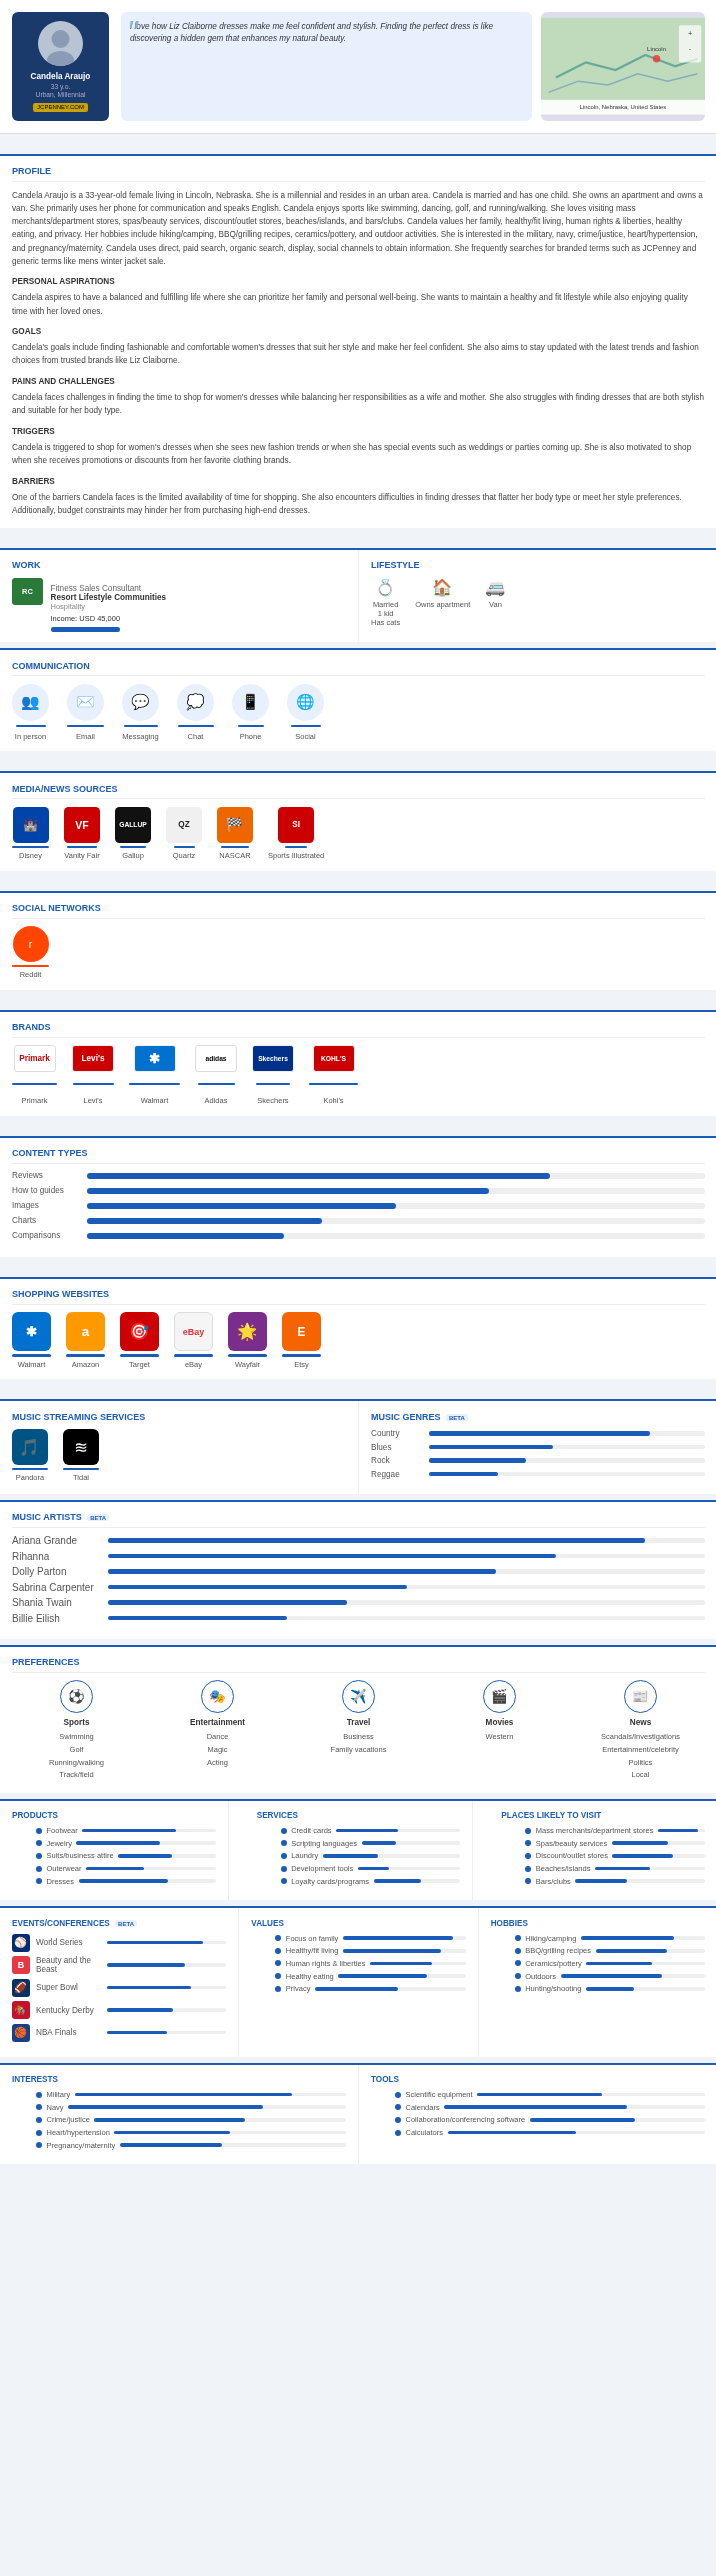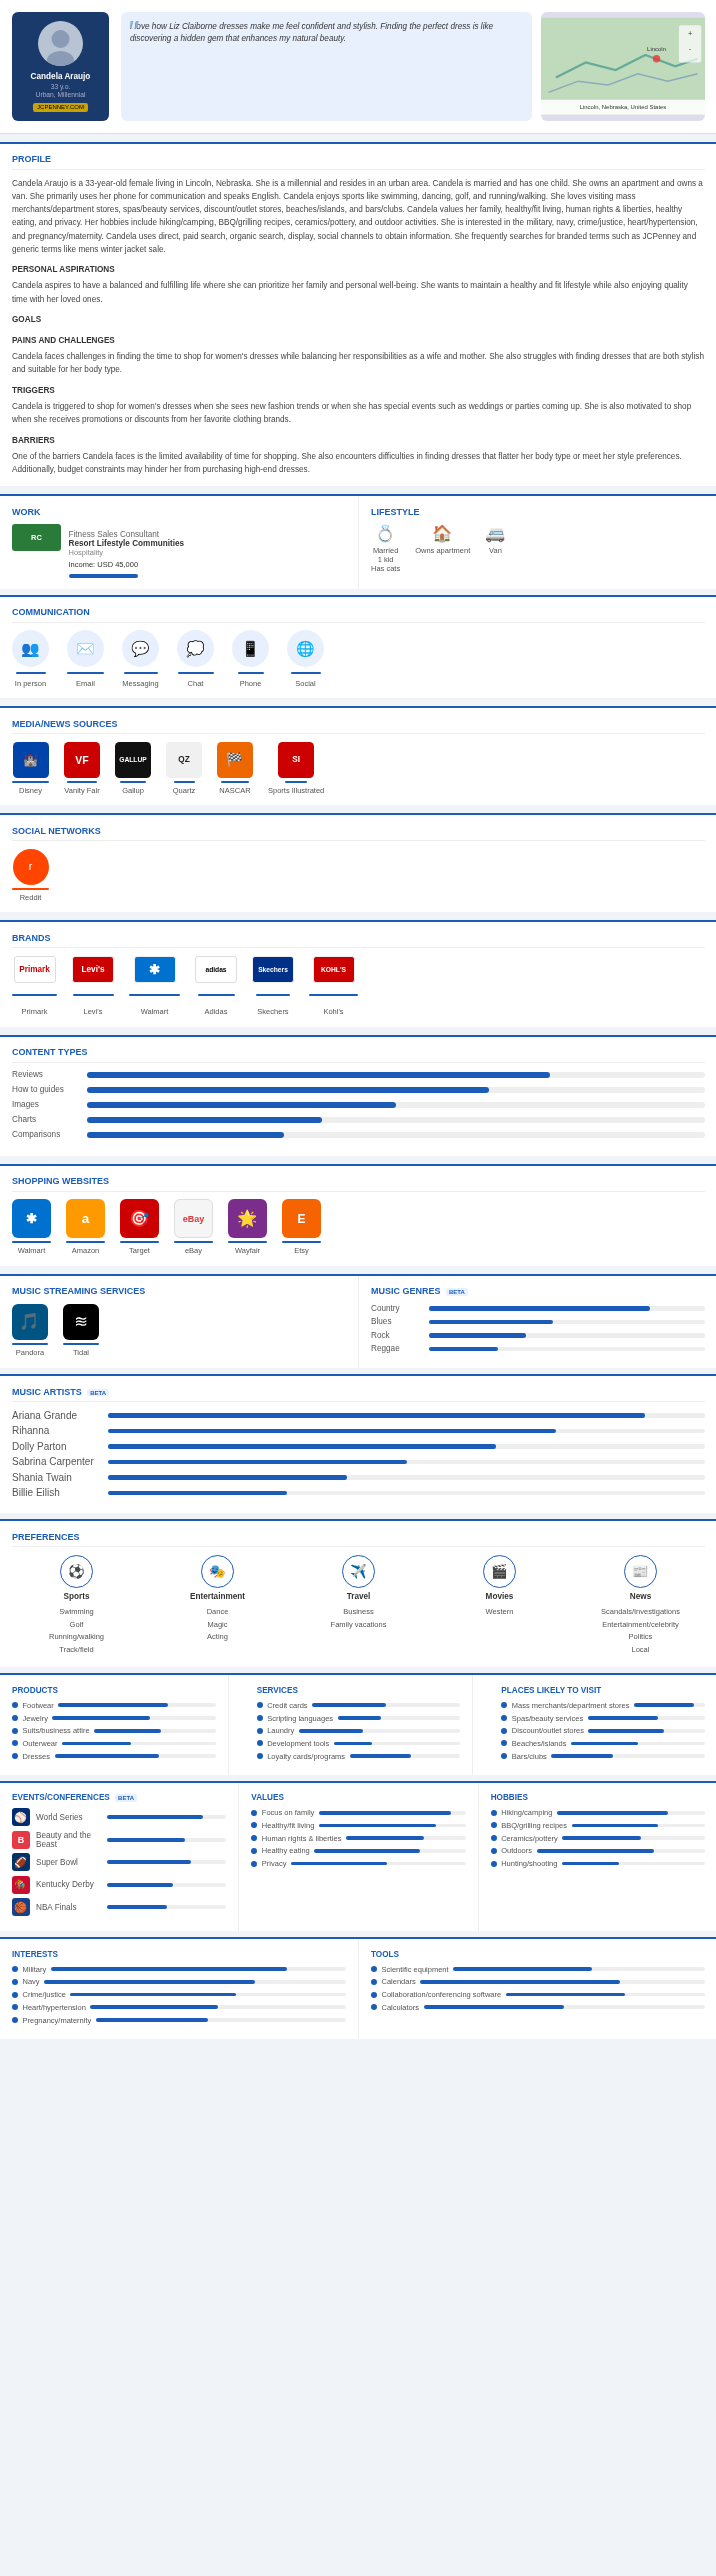--- a/index.html
+++ b/index.html
@@ -9,31 +9,31 @@
     .profile-card { background: #1a3a6b; color: white; padding: 9px; border-radius: 6px; width: 97px; min-width: 97px; text-align: center; }
     .profile-avatar { width: 45px; height: 45px; border-radius: 50%; background: #b8c4d4; margin: 0 auto 6px; display: flex; align-items: center; justify-content: center; overflow: hidden; }
     .profile-name { font-size: 8.2px; font-weight: bold; color: #fff; }
     .profile-meta { font-size: 6.7px; color: #aac; margin-top: 1.5px; }
     .profile-link { background: #c8a200; color: #000; font-size: 6px; padding: 1.5px 4.5px; border-radius: 2.2px; margin-top: 4.5px; display: inline-block; }
     .quote-map { flex: 1; display: flex; gap: 9px; }
     .quote-box { background: #e8f0fe; border-radius: 6px; padding: 9px; flex: 1; font-size: 8.2px; color: #333; line-height: 1.5; font-style: italic; position: relative; }
     .quote-box::before { content: '"'; font-size: 30px; color: #90afd4; position: absolute; top: -3.7px; left: 6px; }
     .map-box { width: 164px; background: #dde; border-radius: 6px; overflow: hidden; position: relative; }
     
-    .section { background: #fff; margin: 8px 0; padding: 10.5px 12px; border-top: 2.2px solid #1a5cb8; }
+    .section { background: #fff; margin: 20px 0; padding: 10.5px 12px; border-top: 2.2px solid #1a5cb8; }
     .section-title { font-size: 9px; font-weight: bold; color: #1a5cb8; text-transform: uppercase; margin-bottom: 7.5px; border-bottom: 0.7px solid #eee; padding-bottom: 4.5px; }
     .section-body { font-size: 8.2px; line-height: 1.6; color: #444; }
     .section-body h4 { font-size: 8.2px; font-weight: bold; color: #333; margin: 7.5px 0 3px; text-transform: uppercase; }
     
     .work-lifestyle { display: flex; gap: 0; background: #fff; margin: 6px 0; border-top: 2.2px solid #1a5cb8; }
     .work-section { flex: 1; padding: 10.5px 12px; border-right: 0.7px solid #eee; }
     .lifestyle-section { flex: 1; padding: 10.5px 12px; }
     .section-subtitle { font-size: 9px; font-weight: bold; color: #1a5cb8; text-transform: uppercase; margin-bottom: 7.5px; }
     
-    .work-logo { width: 49px; height: 27px; background: #2a5; border-radius: 3px; display: inline-flex; align-items: center; justify-content: center; color: white; font-weight: bold; font-size: 7.5px; }
+    .work-logo { width: 31px; height: 27px; background: #2a5; border-radius: 3px; display: inline-flex; align-items: center; justify-content: center; color: white; font-weight: bold; font-size: 7.5px; }
     .work-info { margin-top: 6px; font-size: 8.2px; }
     .work-company { font-weight: bold; color: #333; }
     .work-role { color: #666; }
     .income-bar { height: 4.5px; background: #1a5cb8; border-radius: 2.2px; width: 60%; margin-top: 4.5px; }
     
     .lifestyle-items { display: flex; gap: 15px; flex-wrap: wrap; }
     .lifestyle-item { display: flex; flex-direction: column; align-items: center; gap: 3px; }
     .lifestyle-icon { font-size: 16.4px; }
     .lifestyle-label { font-size: 7.5px; color: #555; text-align: center; }
     
@@ -95,21 +95,21 @@
     
     .prefs-section { background: #fff; margin: 6px 0; padding: 10.5px 12px; border-top: 2.2px solid #1a5cb8; }
     .prefs-grid { display: flex; gap: 12px; margin-top: 7.5px; }
     .pref-col { flex: 1; display: flex; flex-direction: column; align-items: center; }
     .pref-icon { width: 33px; height: 33px; border-radius: 50%; border: 1.5px solid #1a5cb8; display: flex; align-items: center; justify-content: center; font-size: 13.4px; margin-bottom: 4.5px; }
     .pref-title { font-size: 8.2px; font-weight: bold; color: #333; margin-bottom: 4.5px; }
     .pref-items { font-size: 7.5px; color: #555; line-height: 1.7; text-align: center; }
     .bottom-col { flex: 1; padding: 10.5px 12px; border-right: 0.7px solid #eee; }
     .bottom-col:last-child { border-right: none; }
     .bottom-title { font-size: 8.2px; font-weight: bold; color: #1a5cb8; text-transform: uppercase; margin-bottom: 6px; }
-    .bottom-item { display: flex; align-items: center; gap: 4.5px; margin-bottom: 3.7px; font-size: 7.5px; color: #555; }
+    .bottom-item { display: flex; align-items: center; gap: 4.5px; margin-bottom: 3.7px; font-size: 7.5px; color: #555; margin-left: 24px; }
     .bottom-bar-container { flex: 1; height: 3.7px; background: #eee; border-radius: 2.2px; }
     .bottom-bar { height: 100%; background: #1a5cb8; border-radius: 2.2px; }
     .bottom-dot { width: 6px; height: 6px; border-radius: 50%; background: #1a5cb8; flex-shrink: 0; }
     .event-item { display: flex; align-items: center; gap: 6px; margin-bottom: 4.5px; }
     .event-logo { width: 18px; height: 18px; border-radius: 3px; display: flex; align-items: center; justify-content: center; font-size: 9px; }
     .event-label { font-size: 8.2px; color: #555; flex: 1; }
     .event-bar-container { width: 119px; height: 3.7px; background: #eee; border-radius: 2.2px; }
     .event-bar { height: 100%; background: #1a5cb8; border-radius: 2.2px; }
     
     .beta-badge { background: #e8f0fe; color: #1a5cb8; font-size: 6px; padding: 0.7px 3px; border-radius: 2.2px; margin-left: 3px; vertical-align: middle; }
@@ -154,20 +154,21 @@
   </div>
 </div>
 
 <div class="section">
   <div class="section-title">PROFILE</div>
   <div class="section-body">Candela Araujo is a 33-year-old female living in Lincoln, Nebraska. She is a millennial and resides in an urban area. Candela is married and has one child. She owns an apartment and owns a van. She primarily uses her phone for communication and speaks English. Candela enjoys sports like swimming, dancing, golf, and running/walking. She loves visiting mass merchants/department stores, spas/beauty services, discount/outlet stores, beaches/islands, and bars/clubs. Candela values her family, healthy/fit living, human rights &amp; liberties, healthy eating, and privacy. Her hobbies include hiking/camping, BBQ/grilling recipes, ceramics/pottery, and outdoor activities. She is interested in the military, navy, crime/justice, heart/hypertension, and pregnancy/maternity. Candela uses direct, paid search, organic search, display, social channels to obtain information. She frequently searches for branded terms such as JCPenney and generic terms like mens winter jacket sale.</div>
   <div class="section-body">
     <h4>PERSONAL ASPIRATIONS</h4>
     <span>Candela aspires to have a balanced and fulfilling life where she can prioritize her family and personal well-being. She wants to maintain a healthy and fit lifestyle while also enjoying quality time with her loved ones.</span>
     <h4>GOALS</h4>
+    <span>Candela's goals include finding fashionable and comfortable women's dresses that suit her style and make her feel confident. She also aims to stay updated with the latest trends and fashion choices from trusted brands like Liz Claiborne.</span>
     <h4>PAINS AND CHALLENGES</h4>
     <span>Candela faces challenges in finding the time to shop for women's dresses while balancing her responsibilities as a wife and mother. She also struggles with finding dresses that are both stylish and suitable for her body type.</span>
     <h4>TRIGGERS</h4>
     <span>Candela is triggered to shop for women's dresses when she sees new fashion trends or when she has special events such as weddings or parties coming up. She is also motivated to shop when she receives promotions or discounts from her favorite clothing brands.</span>
     <h4>BARRIERS</h4>
     <span>One of the barriers Candela faces is the limited availability of time for shopping. She also encounters difficulties in finding dresses that flatter her body type or meet her style preferences. Additionally, budget constraints may hinder her from purchasing high-end dresses.</span>
   </div>
 </div>
 
 <div class="work-lifestyle">

